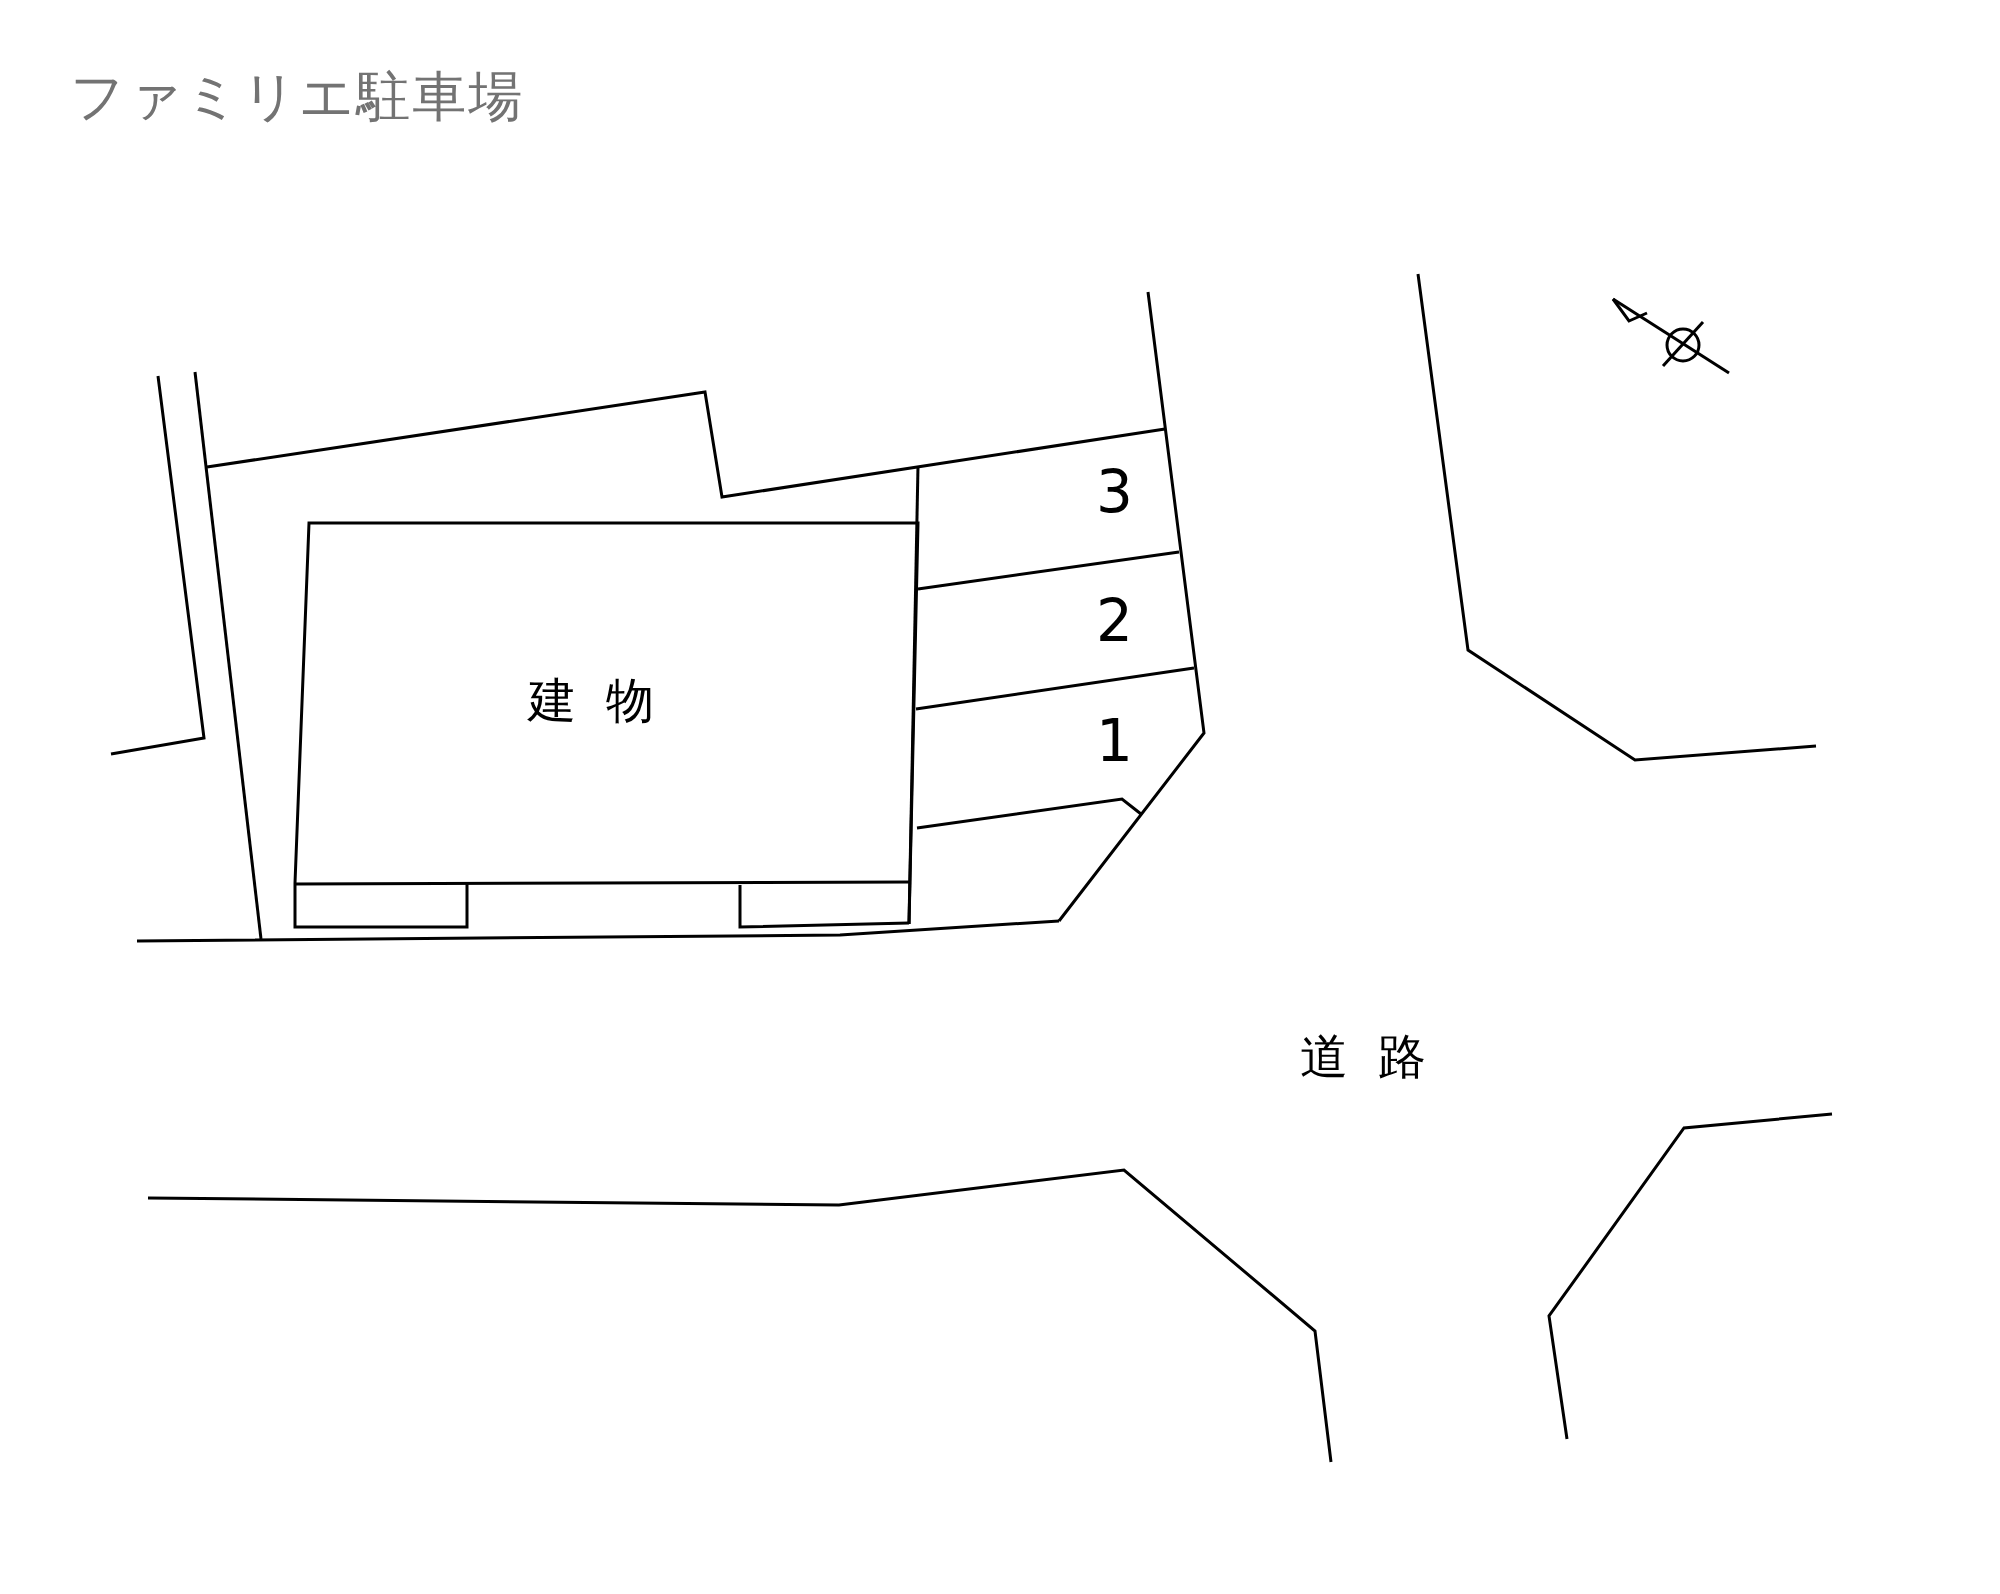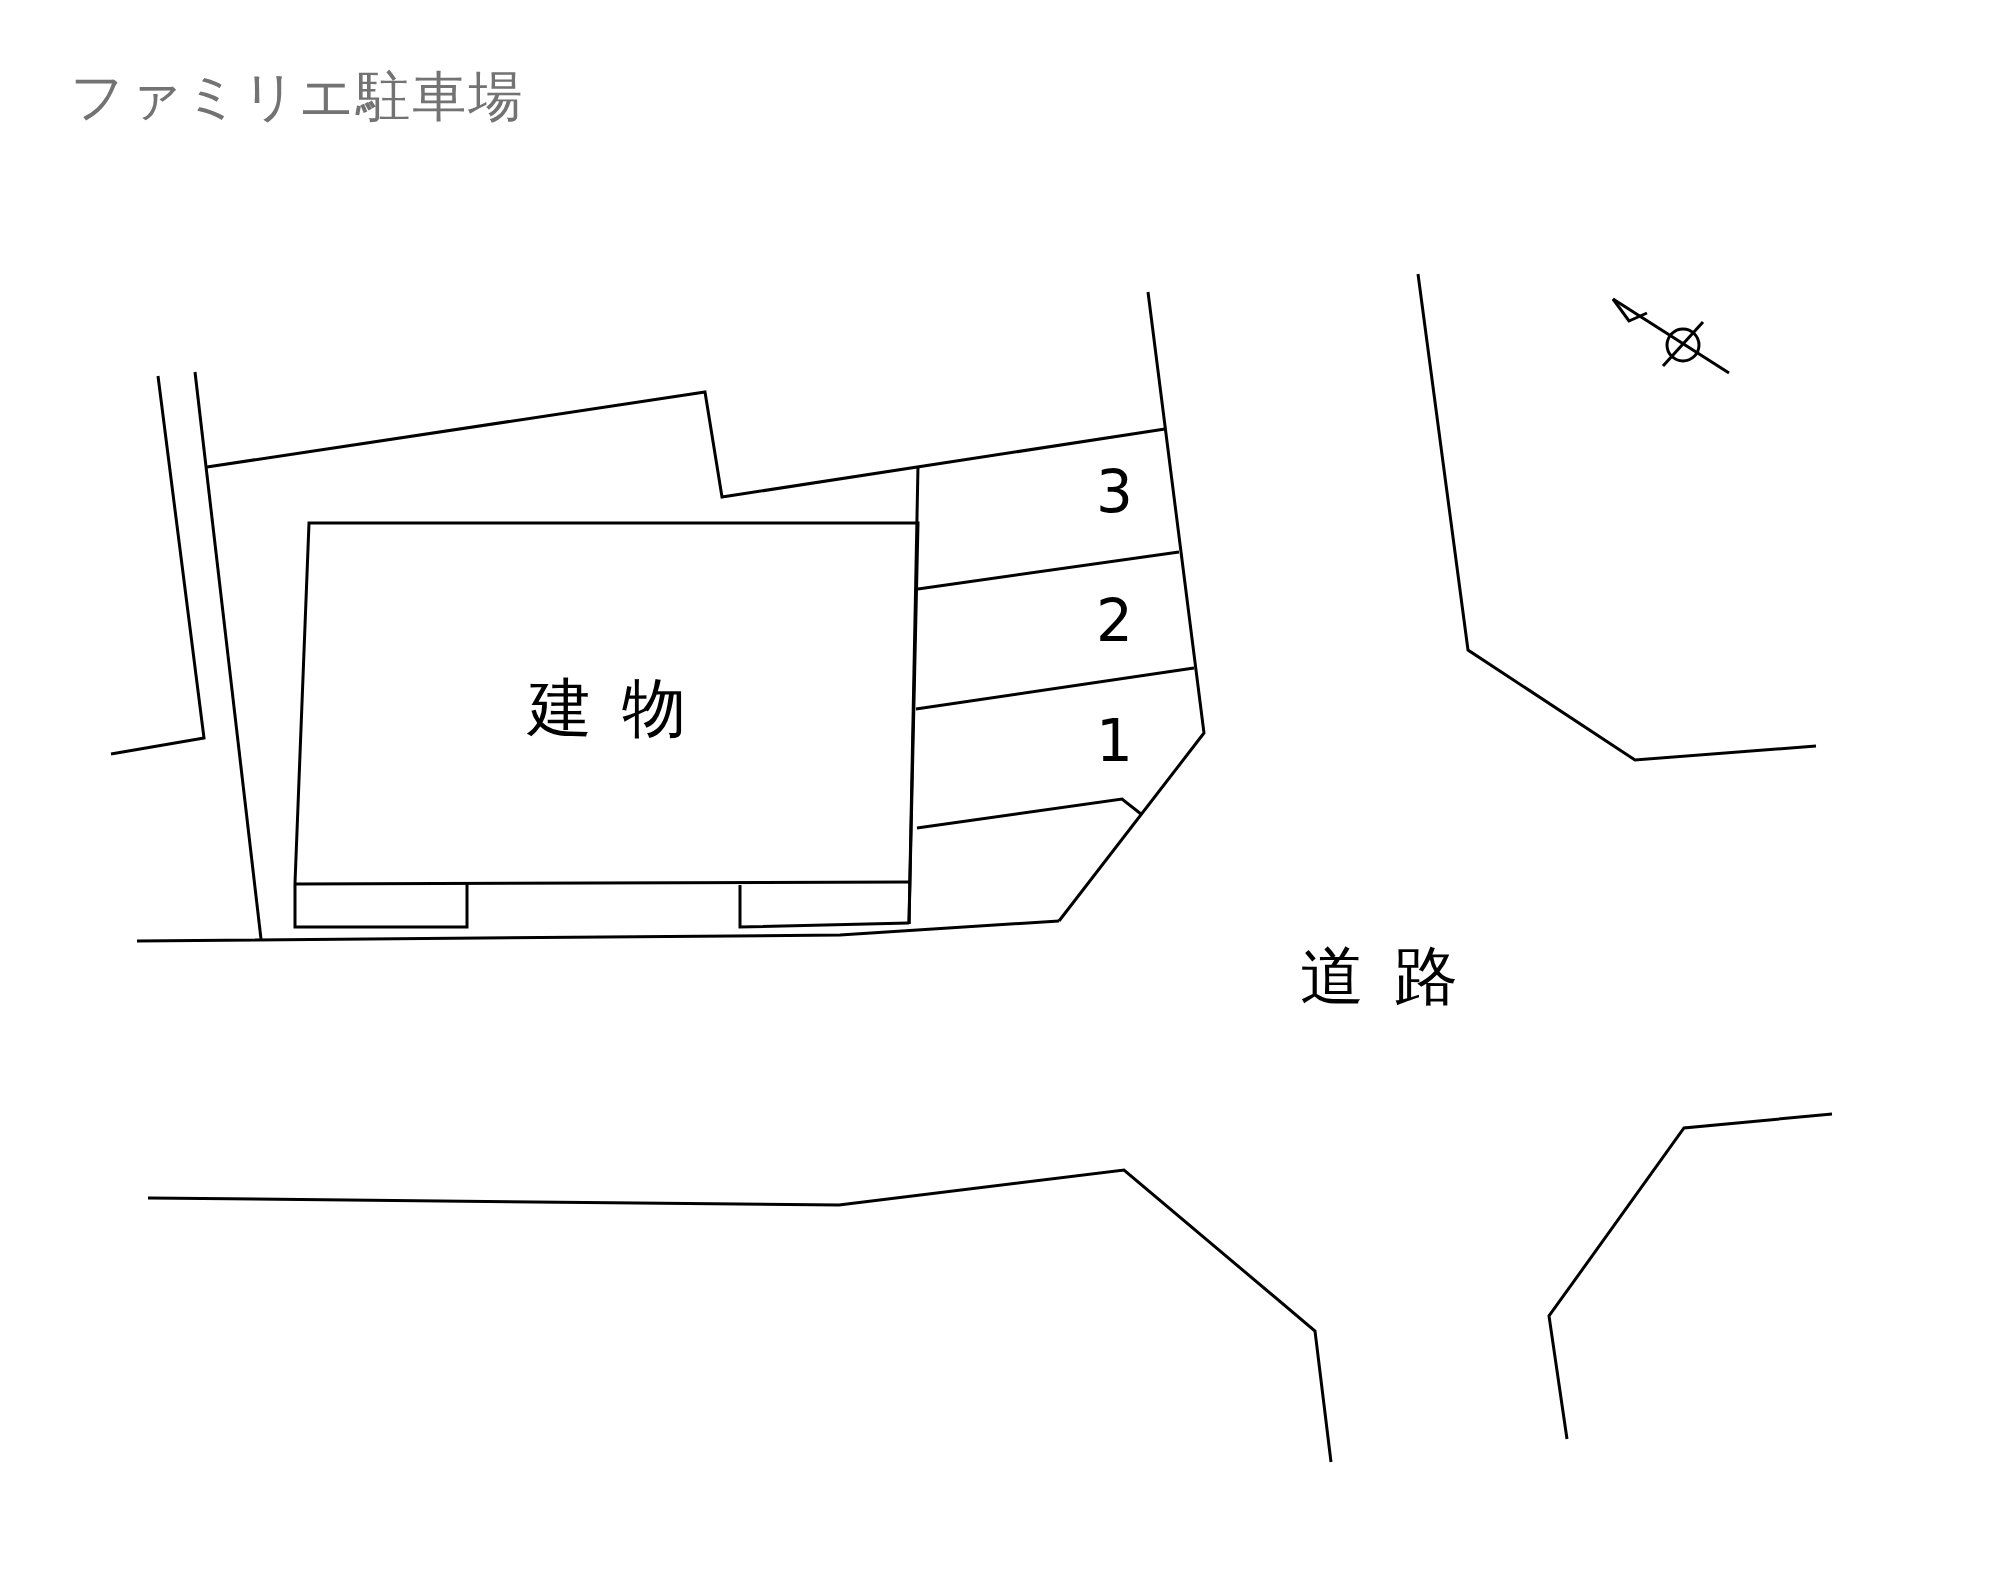--- a/index.html
+++ b/index.html
@@ -8,21 +8,21 @@
   .title {
     position: absolute; left: 70px; top: 70px;
     font-family: "DejaVu Sans", "Liberation Sans", sans-serif;
     font-size: 54px; line-height: 1; color: #737373; letter-spacing: 2px;
     white-space: nowrap;
   }
   .lbl {
     position: absolute; font-family: "DejaVu Sans", "Liberation Sans", sans-serif;
     color: #000; line-height: 1; white-space: nowrap;
   }
-  .lbl-big { font-size: 64px; letter-spacing: 30px; }
+  .lbl-big { font-size: 48px; letter-spacing: 30px; }
   .lbl-num { font-size: 58px; }
   svg line, svg polyline, svg polygon, svg path { stroke: #000; fill: none; stroke-linecap: butt; stroke-linejoin: miter; }
 </style>
 </head>
 <body>
 
 <svg id="map" viewBox="0 0 2000 1594" xmlns="http://www.w3.org/2000/svg">
   <polyline id="g-left-outer" stroke-width="3" points="158,376 204,738 111,754"></polyline>
   <polyline id="g-left-inner" stroke-width="3" points="195,372 261,939"></polyline>
   <polyline id="g-site-top" stroke-width="3" points="207,467 705,392 722,497 1165,429"></polyline>
@@ -43,17 +43,17 @@
     <polyline id="g-compass-main" stroke-width="3" points="1613,299 1729,373"></polyline>
     <polyline id="g-compass-head" stroke-width="3" points="1613,299 1629,321 1647,313"></polyline>
     <circle id="g-compass-circle" stroke="#000" fill="none" stroke-width="3" cx="1683" cy="345" r="16"></circle>
     <polyline id="g-compass-cross" stroke-width="3" points="1663,366 1703,322"></polyline>
   </g>
 </svg>
 
 <div class="title">ファミリエ駐車場</div>
 
 <div class="lbl lbl-big" style="left:528px; top:676px;">建物</div>
-<div class="lbl lbl-big" style="left:1300px; top:944px;">道路</div>
+<div class="lbl lbl-big" style="left:1300px; top:1032px;">道路</div>
 
 <div class="lbl lbl-num" style="left:1096px; top:463px;">3</div>
 <div class="lbl lbl-num" style="left:1096px; top:592px;">2</div>
 <div class="lbl lbl-num" style="left:1096px; top:712px;">1</div>
 
 </body></html>

